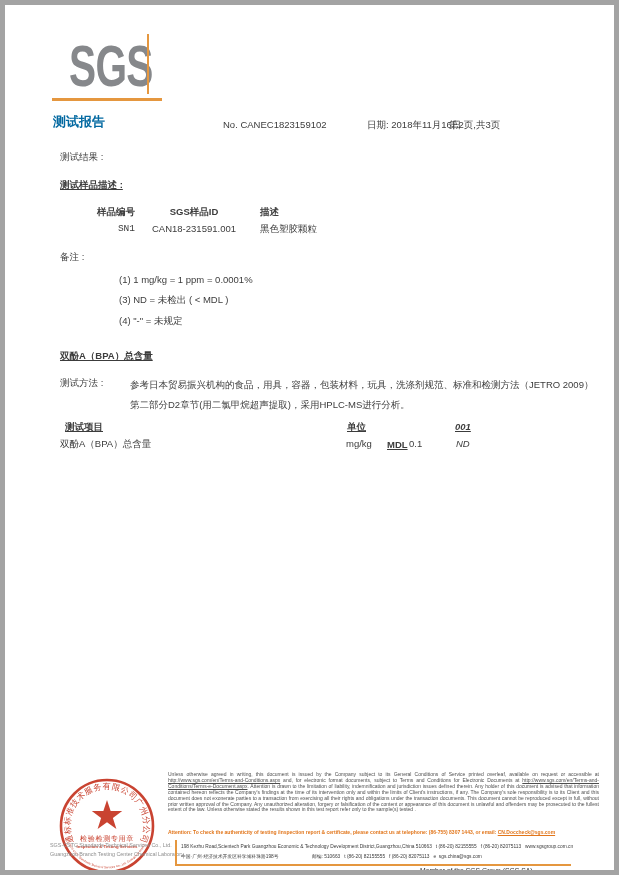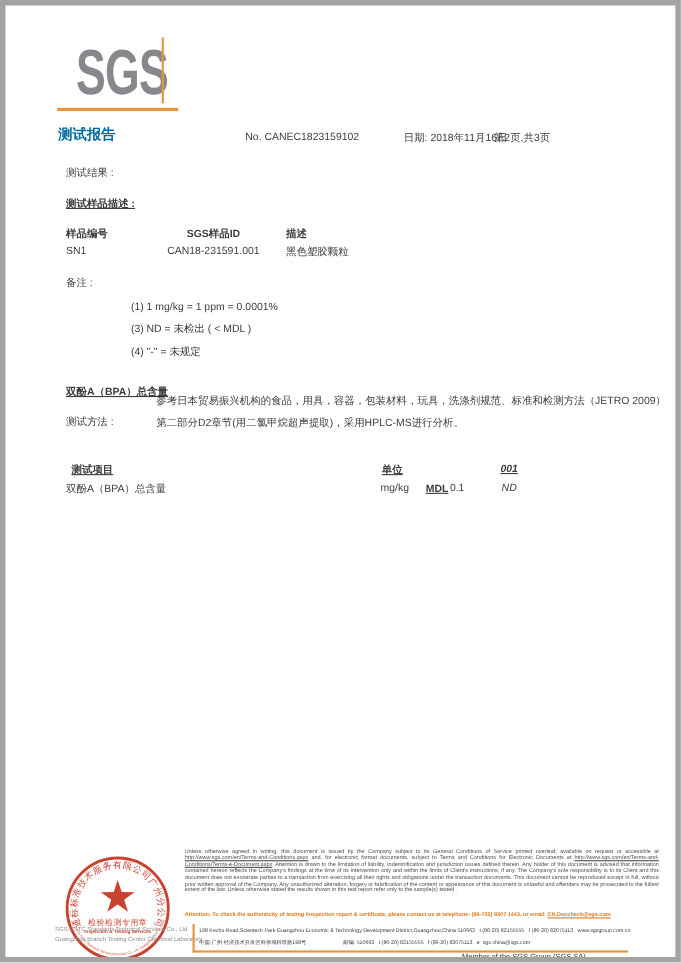--- a/index.html
+++ b/index.html
@@ -30,32 +30,32 @@
 
   .body-txt { font-size: 9.5px; color: #3c3c3c; }
   .bold { font-weight: bold; }
   .underline { text-decoration: underline; }
   .italic { font-style: italic; }
 
   #test-result-label { left: 55px; top: 146px; }
   #sample-desc-heading { left: 55px; top: 174px; }
 
   
-  .s-col1 { left: 55px;  width: 75px; text-align: left; }
+  .s-col1 { left: 55px;  width: 75px; text-align: right; font-family: Liberation Mono, monospace; }
   .s-col2 { left: 130px; width: 118px; text-align: center; }
   .s-col3 { left: 255px; }
   .s-hrow { top: 201px; }
   .s-vrow { top: 218px; }
 
   #notes-label { left: 55px; top: 246px; }
   #notes-list  { left: 114px; top: 265px; line-height: 20.4px; }
 
   #bpa-heading { left: 55px; top: 345px; }
   #method-label { left: 55px; top: 372px; }
-  #method-text { left: 125px; top: 350px; width: 470px; line-height: 19.5px; margin-left: 12px; }
+  #method-text { left: 125px; top: 370px; width: 470px; line-height: 19.5px; }
 
   
   .r-h { top: 416px; }
   .r-v { top: 433px; }
   .r-col1h { left: 60px; }  .r-col1 { left: 55px; }
   .r-col2h { left: 342px; } .r-col2 { left: 341px; }
   .r-col3h { left: 382px; margin-top: 18px; } .r-col3 { left: 404px; }
   .r-col4h { left: 450px; } .r-col4 { left: 451px; font-style: italic; }
 
   

